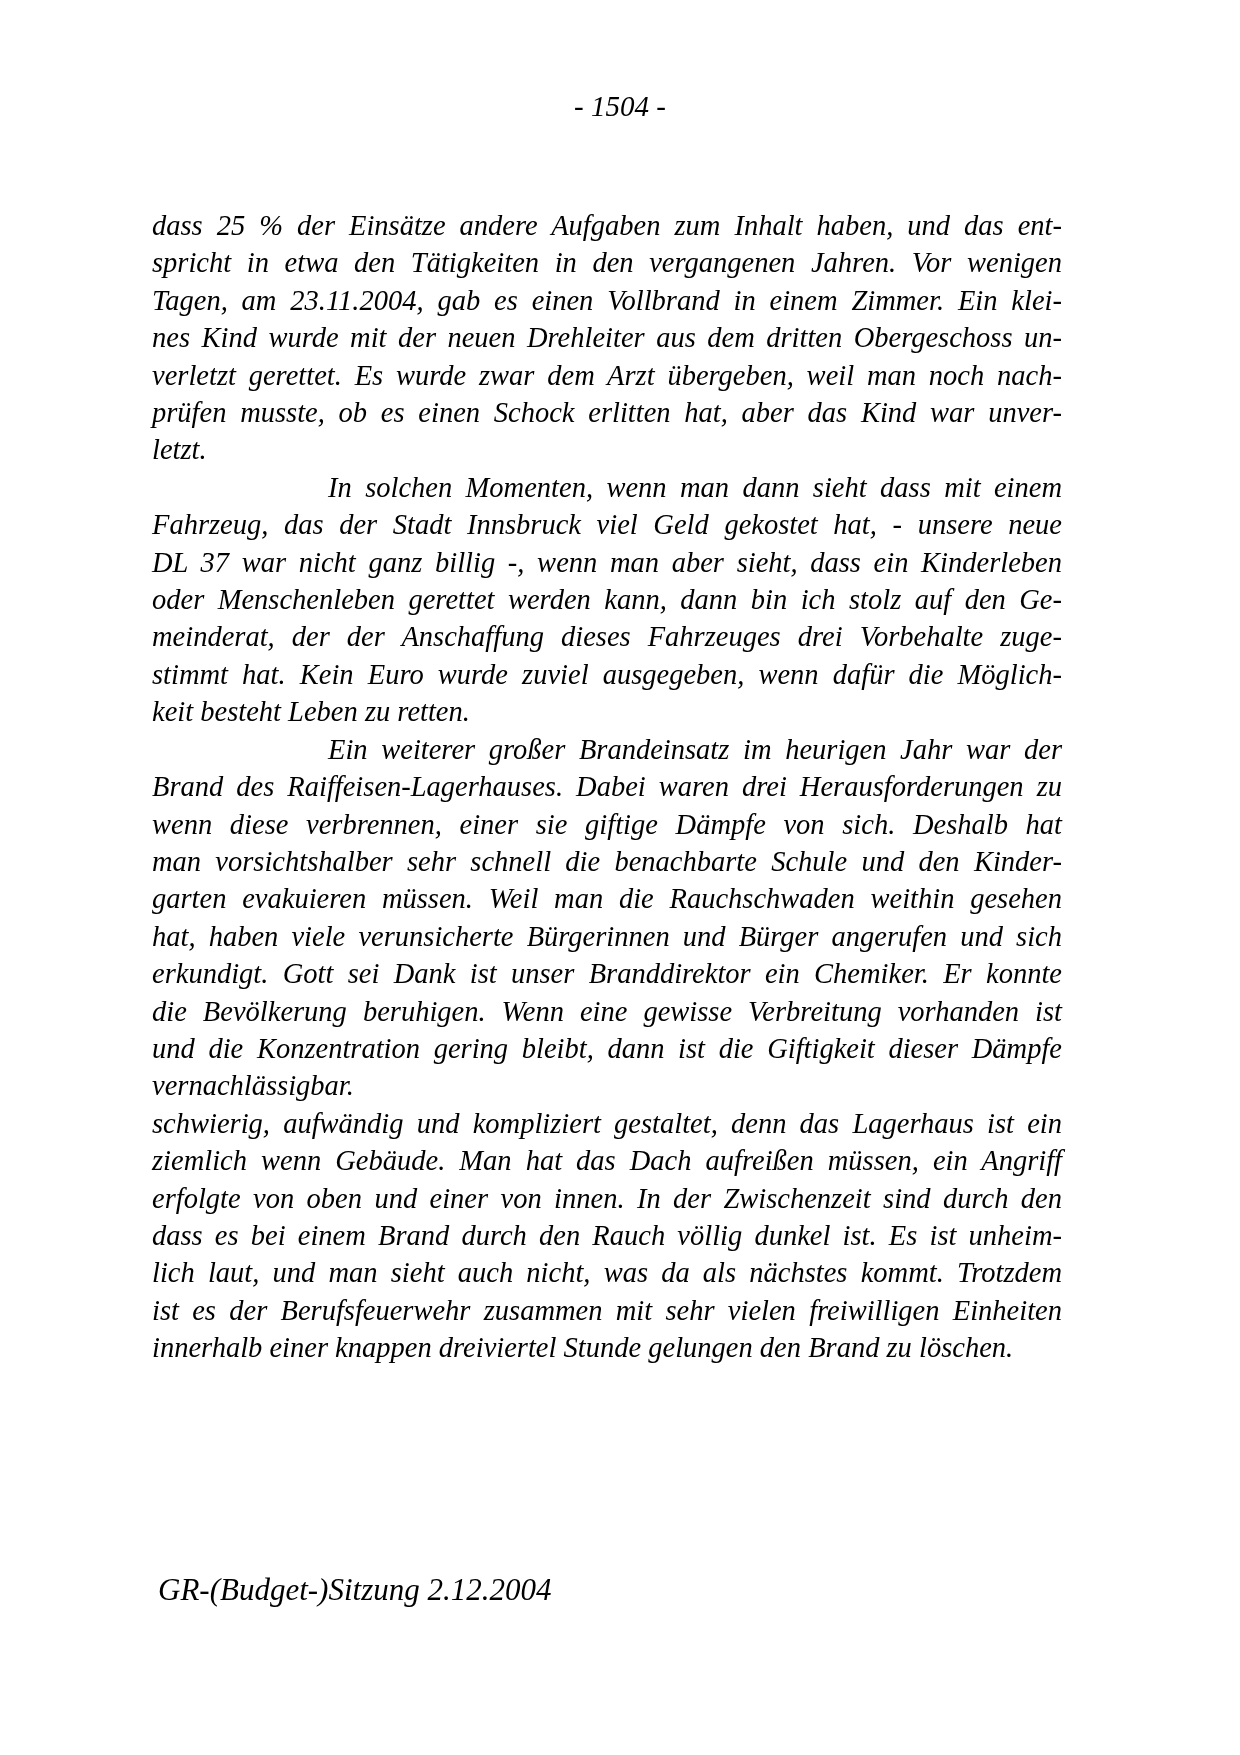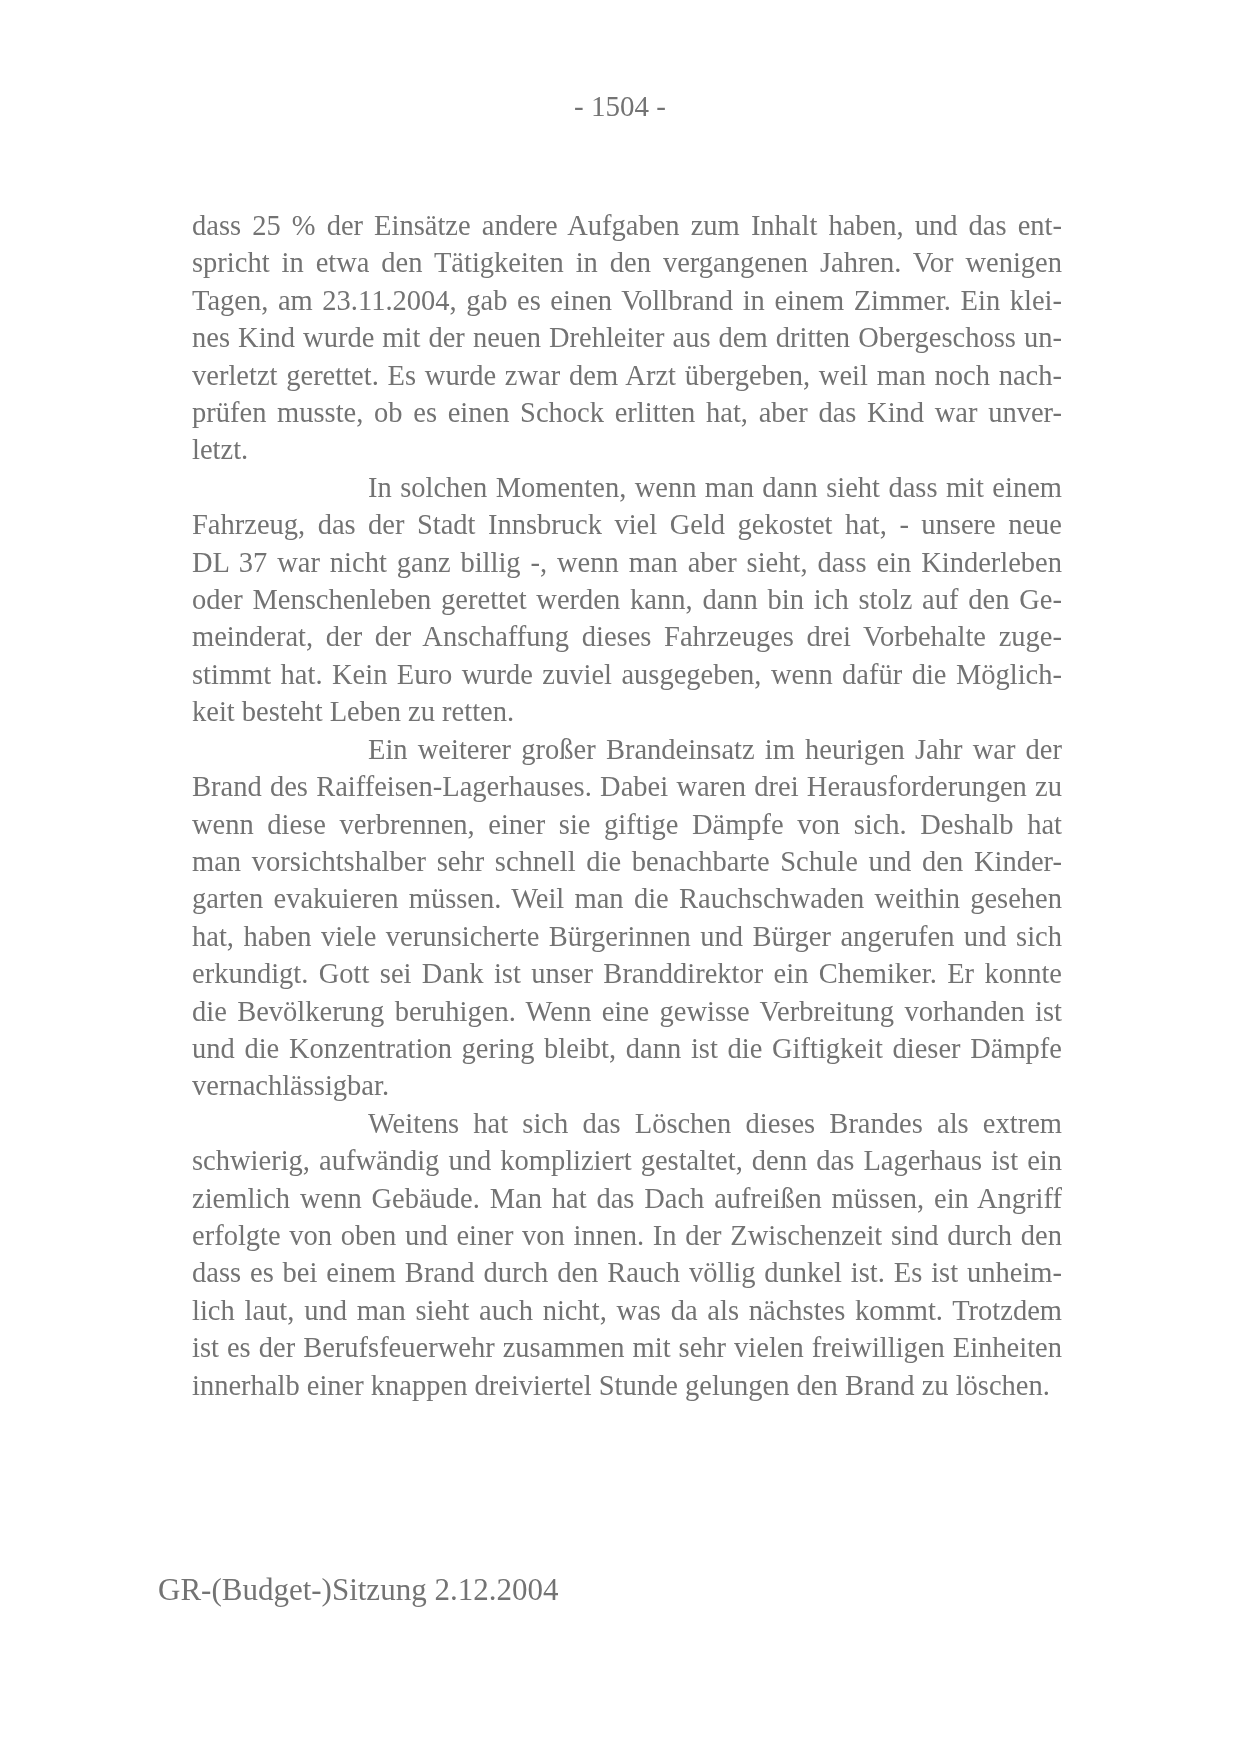--- a/index.html
+++ b/index.html
@@ -5,44 +5,44 @@
   html, body {
     margin: 0;
     padding: 0;
     background: #ffffff;
   }
   .page {
     position: relative;
     width: 1240px;
     height: 1755px;
     background: #ffffff;
-    color: #737373;
+    color: #000000;
     font-family: "Liberation Serif", "DejaVu Serif", serif;
     overflow: hidden;
+    font-style: italic;
   }
   .page-number {
     position: absolute;
     top: 88px;
     left: 0;
     width: 100%;
     text-align: center;
     font-size: 29px;
     line-height: 37px;
   }
   .body-text {
     position: absolute;
     left: 152px;
     top: 207px;
     width: 910px;
     font-size: 28.5px;
   }
   .line {
     line-height: 37.4px;
     text-align: left;
-    margin-left: 40px;
   }
   .line.justify {
     text-align: justify;
     text-align-last: justify;
   }
   .line.indent {
     text-indent: 176px;
   }
   .footer-label {
     position: absolute;
@@ -76,21 +76,20 @@
       <div class="line justify indent">Ein weiterer großer Brandeinsatz im heurigen Jahr war der</div>
       <div class="line justify">Brand des Raiffeisen-Lagerhauses. Dabei waren drei Herausforderungen zu</div>
       <div class="line justify">wenn diese verbrennen, einer sie giftige Dämpfe von sich. Deshalb hat</div>
       <div class="line justify">man vorsichtshalber sehr schnell die benachbarte Schule und den Kinder-</div>
       <div class="line justify">garten evakuieren müssen. Weil man die Rauchschwaden weithin gesehen</div>
       <div class="line justify">hat, haben viele verunsicherte Bürgerinnen und Bürger angerufen und sich</div>
       <div class="line justify">erkundigt. Gott sei Dank ist unser Branddirektor ein Chemiker. Er konnte</div>
       <div class="line justify">die Bevölkerung beruhigen. Wenn eine gewisse Verbreitung vorhanden ist</div>
       <div class="line justify">und die Konzentration gering bleibt, dann ist die Giftigkeit dieser Dämpfe</div>
       <div class="line">vernachlässigbar.</div>
-      <div class="line justify indent">Weitens hat sich das Löschen dieses Brandes als extrem</div>
       <div class="line justify">schwierig, aufwändig und kompliziert gestaltet, denn das Lagerhaus ist ein</div>
       <div class="line justify">ziemlich wenn Gebäude. Man hat das Dach aufreißen müssen, ein Angriff</div>
       <div class="line justify">erfolgte von oben und einer von innen. In der Zwischenzeit sind durch den</div>
       <div class="line justify">dass es bei einem Brand durch den Rauch völlig dunkel ist. Es ist unheim-</div>
       <div class="line justify">lich laut, und man sieht auch nicht, was da als nächstes kommt. Trotzdem</div>
       <div class="line justify">ist es der Berufsfeuerwehr zusammen mit sehr vielen freiwilligen Einheiten</div>
       <div class="line">innerhalb einer knappen dreiviertel Stunde gelungen den Brand zu löschen.</div>
     </div>
 
   <div class="footer-label">GR-(Budget-)Sitzung 2.12.2004</div>

